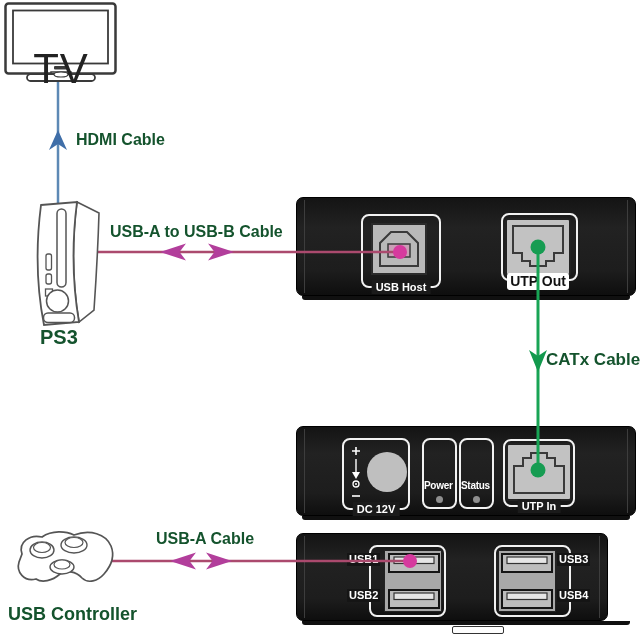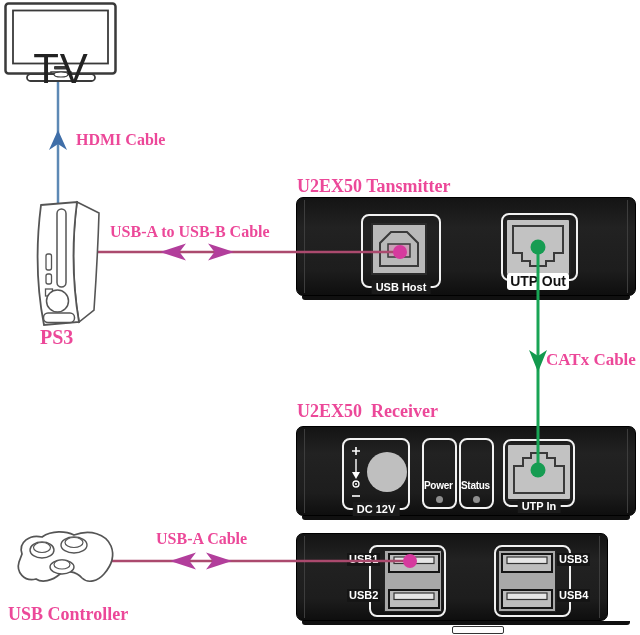--- a/index.html
+++ b/index.html
@@ -1,20 +1,20 @@
 <!DOCTYPE html>
 <html><head>
 <meta charset="utf-8">
 <style>
   html,body { margin:0; padding:0; background:#fff; }
   .canvas {
     position:relative; width:640px; height:635px; background:#ffffff;
     font-family:"Liberation Sans", sans-serif; overflow:hidden;
   }
-  .lbl { position:absolute; color:#ec4899; font-weight:600; white-space:nowrap; z-index:45;font-family:Liberation Serif, serif; }
+  .lbl { position:absolute; color:#14532d; font-weight:600; white-space:nowrap; z-index:45; }
   .title { font-size:18px; }
   .cable-lbl { font-size:16px; }
   .blackbox {
     position:absolute; box-sizing:border-box; z-index:10;
     background:linear-gradient(180deg,#141414,#222 30%,#1d1d1d 75%,#0e0e0e);
     border:1px solid #000; border-radius:7px;
   }
   .edge { position:absolute; top:2px; bottom:2px; width:1px; background:#3d3d3d; }
   .el { left:7px; } .er { right:7px; }
   .lip { position:absolute; height:4px; background:#101010; z-index:9; border-radius:0 0 3px 3px; }
@@ -42,21 +42,20 @@
   .device { position:absolute; z-index:40; }
   .tv-text { position:absolute; display:flex; align-items:center; justify-content:center;
              font-size:42px; font-weight:500; color:#222; z-index:45; letter-spacing:1px;margin-top:32px; }
   .pre { white-space:pre; }
 </style>
 </head>
 <body>
 
 <div class="canvas">
 
-  <div class="lbl title" style="left:297px;top:176px;">U2EX50 Tansmitter</div>
 
   <div class="blackbox" style="left:296px;top:197px;width:340px;height:99px;">
     <span class="edge el"></span>
     <span class="edge er"></span>
 
     <div class="outline" style="left:64px;top:16px;width:80px;height:74px;">
       <svg style="position:absolute;left:8px;top:7px;" width="56" height="52" viewBox="0 0 56 52">
         <rect x="1" y="1" width="54" height="50" fill="#b9b9b9" stroke="#2b2b2b" stroke-width="2"></rect>
         <path d="M9 43 V20 L20 9 H36 L47 20 V43 Z" fill="none" stroke="#3a3a3a" stroke-width="2"></path>
         <rect x="17" y="21" width="22" height="13" fill="#c99fb6" stroke="#3a3a3a" stroke-width="1.5"></rect>
@@ -67,21 +66,20 @@
     <div class="outline" style="left:204px;top:15px;width:77px;height:68px;">
       <svg style="position:absolute;left:2px;top:3px;" width="66" height="58" viewBox="0 0 66 58">
         <rect x="1" y="1" width="64" height="56" rx="2" fill="#c2c2c2" stroke="#222" stroke-width="2"></rect>
         <path d="M8 8 H58 V35 H49 V43 H41 V48 H25 V43 H17 V35 H8 Z" fill="none" stroke="#3a3a3a" stroke-width="2"></path>
       </svg>
     </div>
     <div class="pill" style="left:210px;top:75px;width:62px;">UTP Out</div>
   </div>
   <div class="lip" style="left:302px;top:296px;width:328px;"></div>
 
-  <div class="lbl title pre" style="left:297px;top:401px;">U2EX50  Receiver</div>
 
   <div class="blackbox" style="left:296px;top:426px;width:340px;height:90px;">
     <span class="edge el"></span>
     <span class="edge er"></span>
 
     <div class="outline" style="left:45px;top:11px;width:68px;height:72px;">
       <svg style="position:absolute;left:3px;top:6px;" width="18" height="54" viewBox="0 0 18 54">
         <path d="M5 5 H13 M9 1 V9" stroke="#fff" stroke-width="1.6" fill="none"></path>
         <path d="M9 13 V27" stroke="#fff" stroke-width="1.4" fill="none"></path>
         <path d="M9 33 L5 26 H13 Z" fill="#fff"></path>

